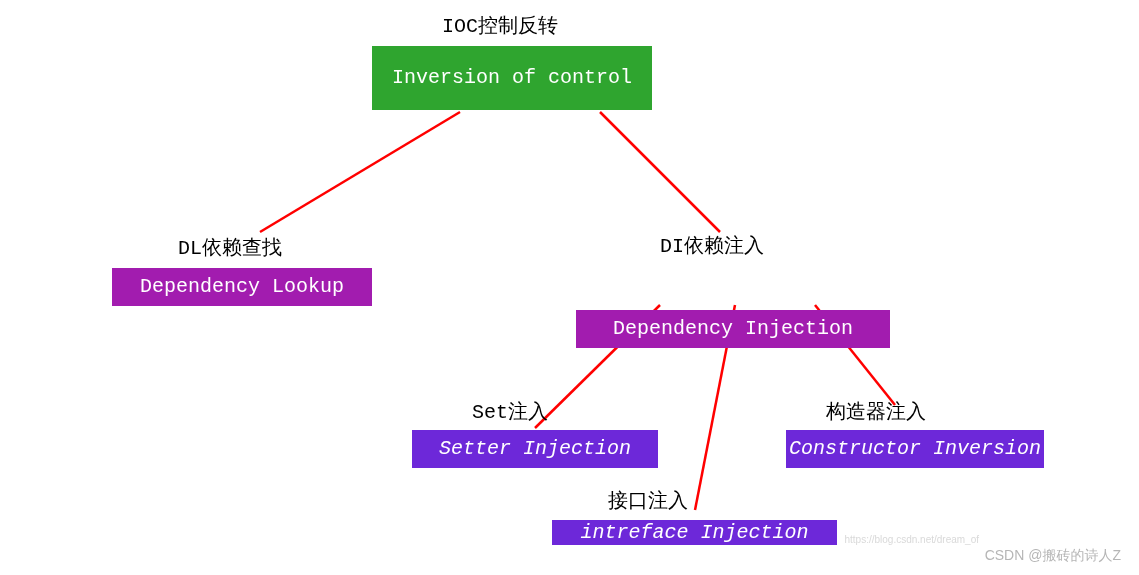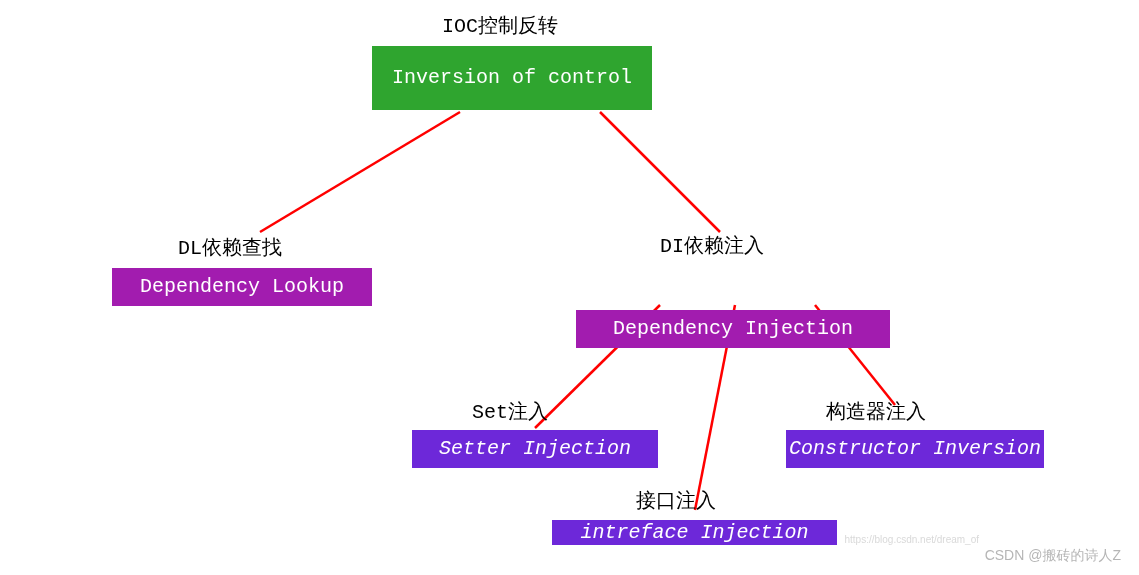--- a/index.html
+++ b/index.html
@@ -103,21 +103,21 @@
 <div class="label" style="left:660px; top:232px;">DI依赖注入</div>
 <div class="node box blue" style="left:576px; top:266px; width:314px; height:38px;margin-top:44px;">
   <span class="title">Dependency Injection</span>
 </div>
 
 <div class="label" style="left:472px; top:398px;">Set注入</div>
 <div class="node box pink" style="left:412px; top:430px; width:246px; height:38px;">
   <span class="title">Setter Injection</span>
 </div>
 
-<div class="label" style="left:608px; top:487px;margin-left:28px;">接口注入</div>
+<div class="label" style="left:608px; top:487px;">接口注入</div>
 <div class="node box pink" style="left:552px; top:520px; width:285px; height:25px;">
   <span class="title">intreface Injection</span>
 </div>
 
 <div class="label" style="left:826px; top:398px;">构造器注入</div>
 <div class="node box pink" style="left:786px; top:430px; width:258px; height:38px;">
   <span class="title">Constructor Inversion</span>
 </div>
 
 <div class="watermark2">https://blog.csdn.net/dream_of</div>

